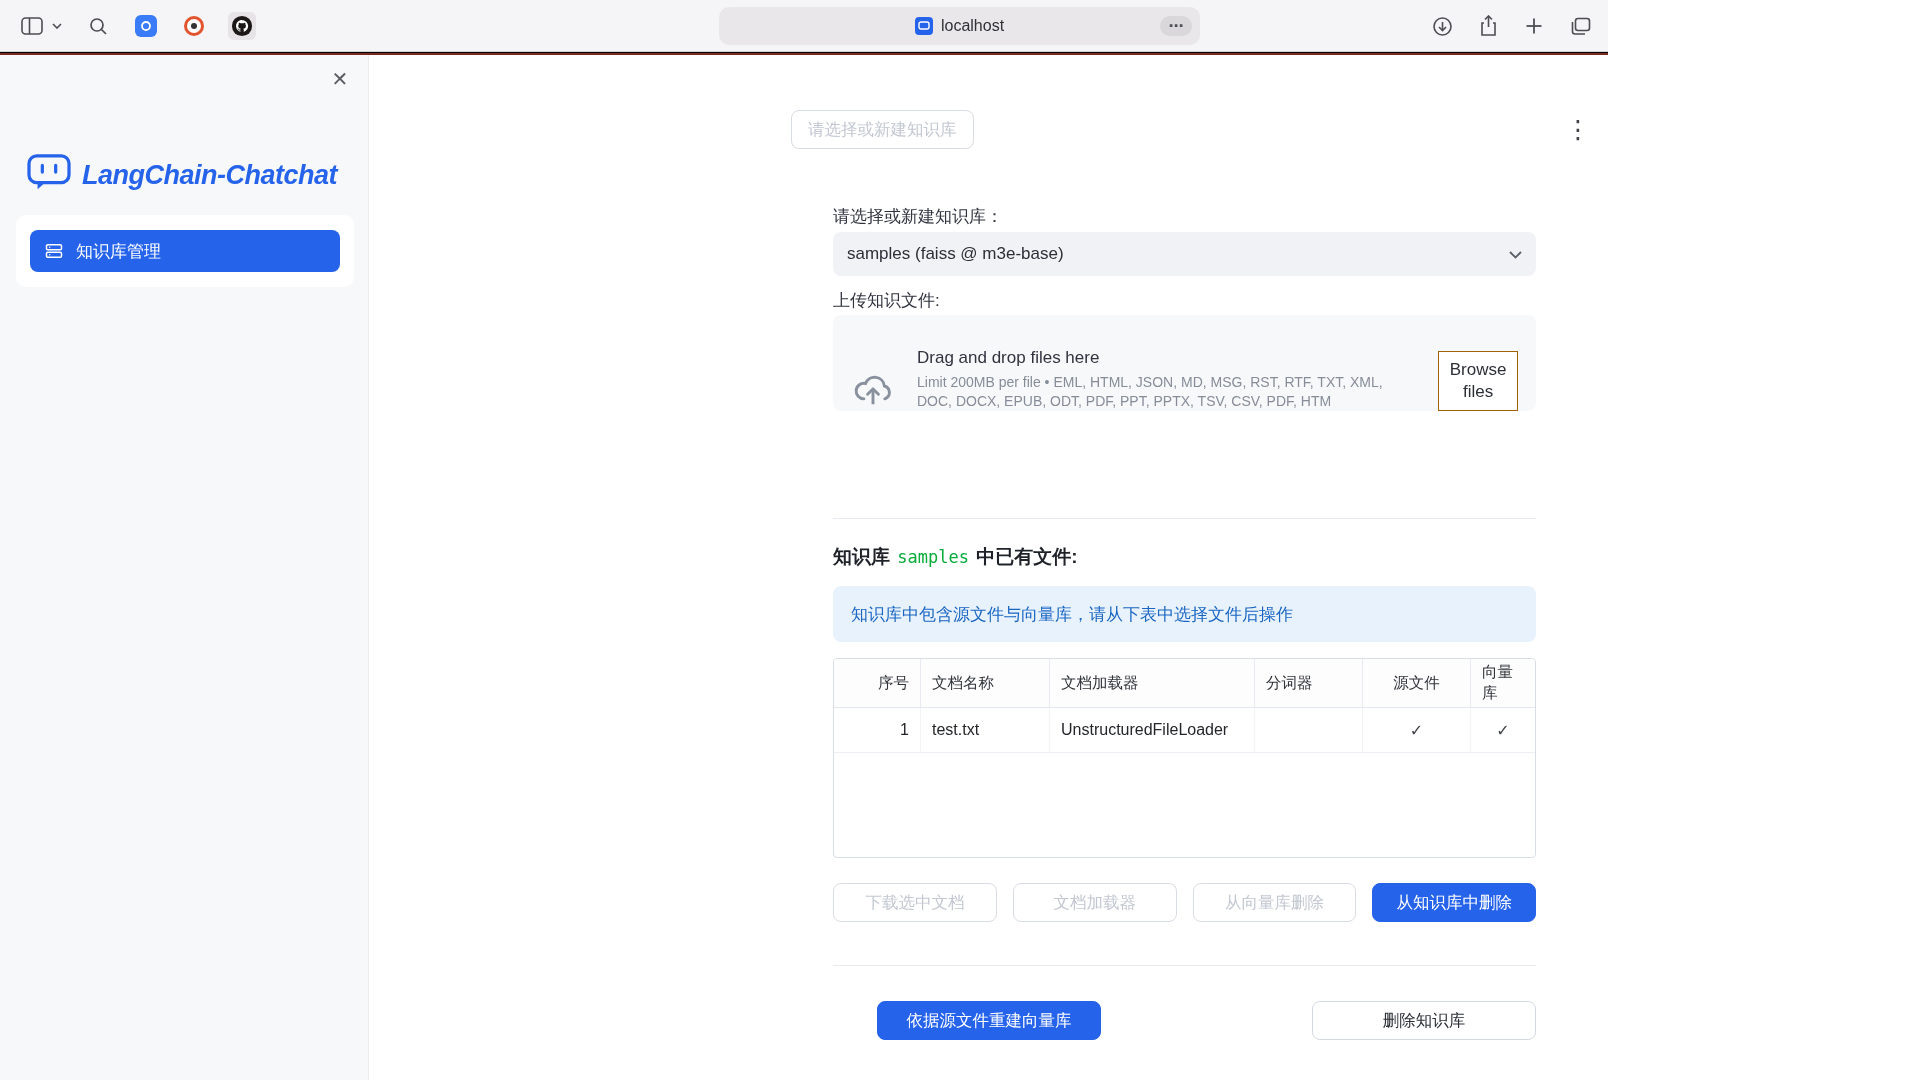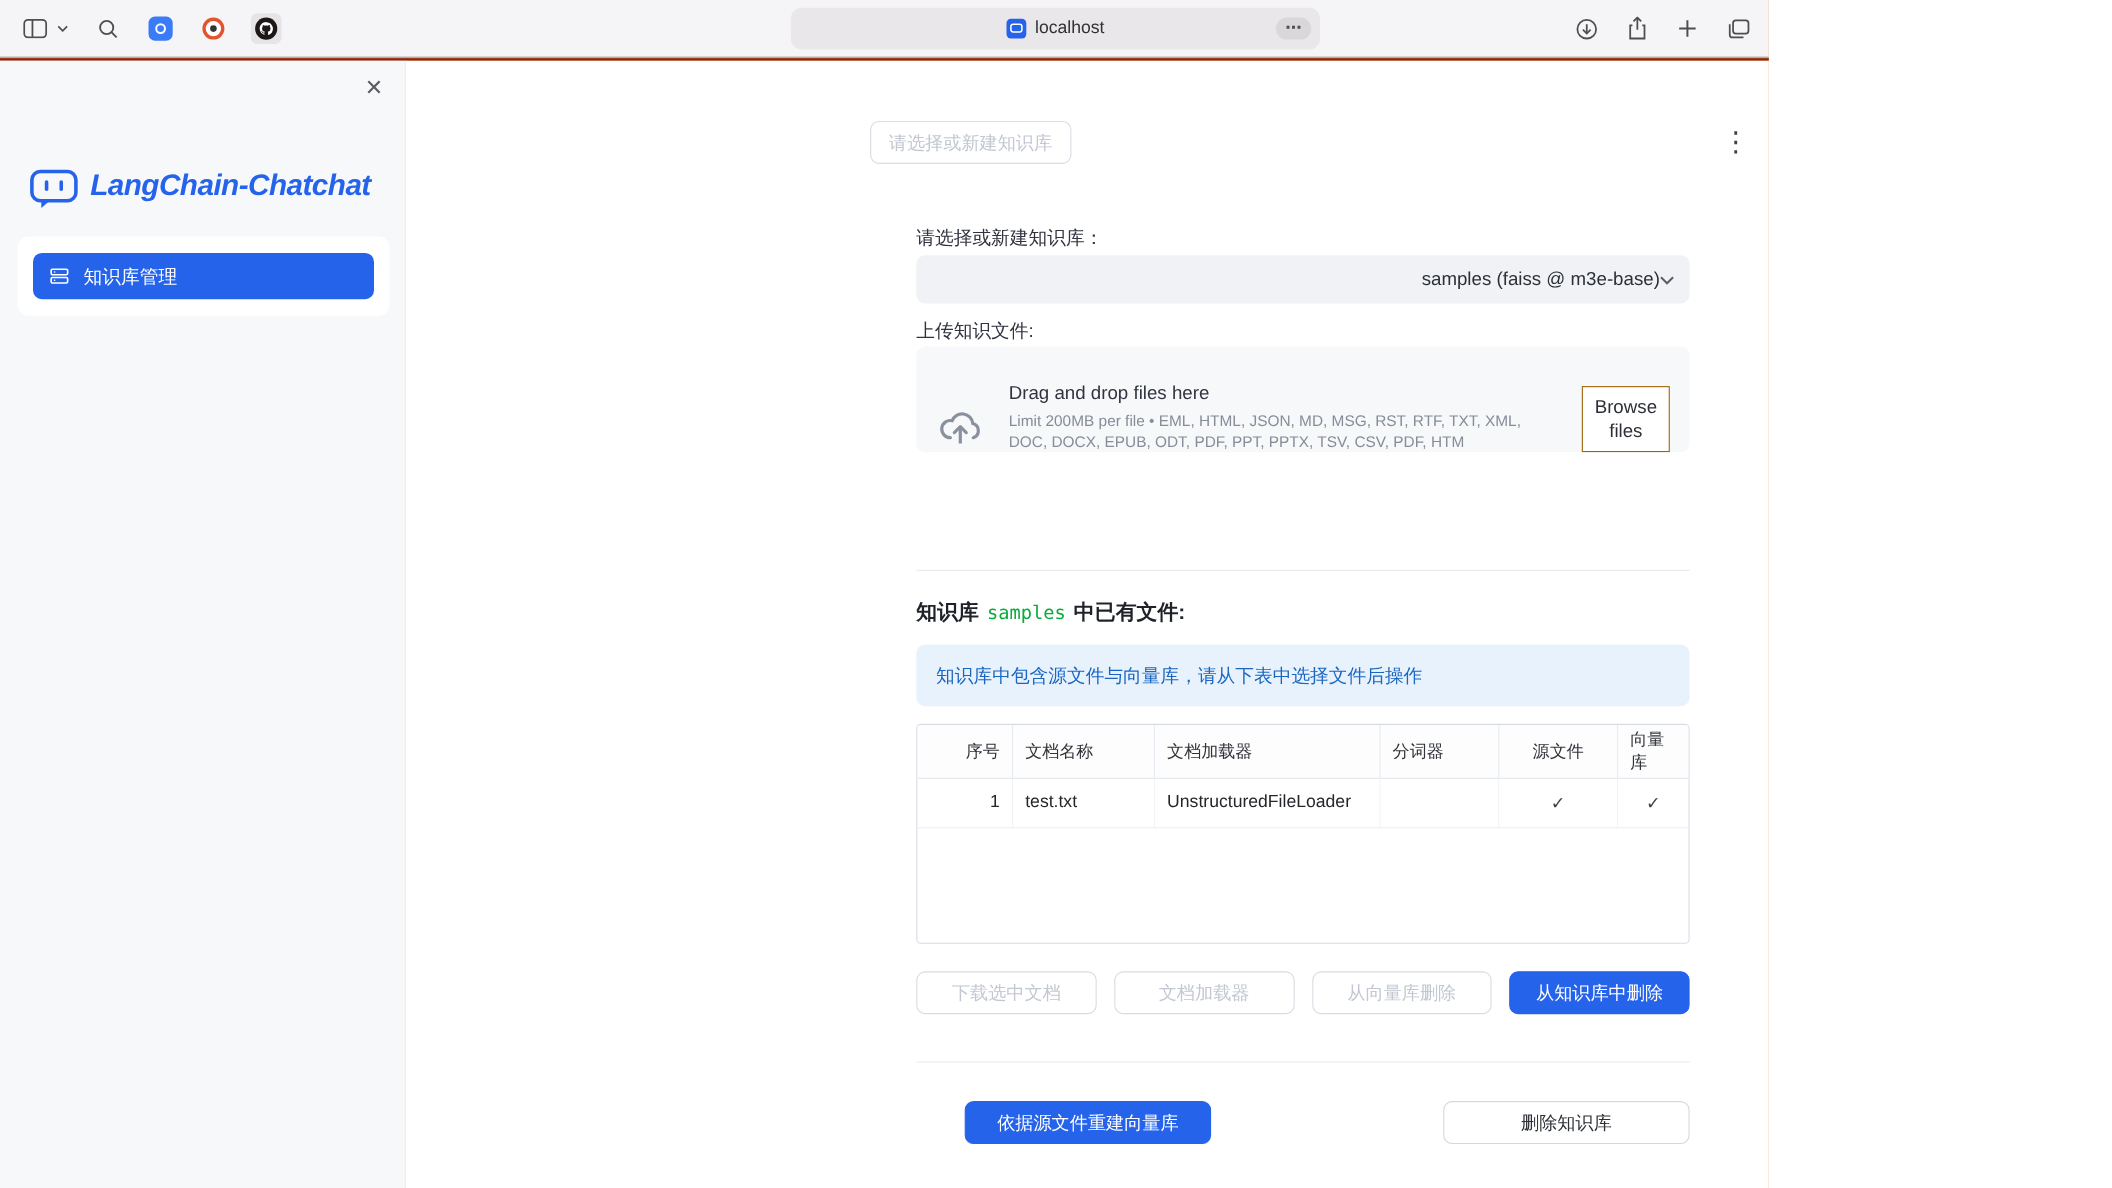--- a/index.html
+++ b/index.html
@@ -1,18 +1,18 @@
 <!DOCTYPE html>
 <html style="--accent: #2563eb; --info-bg: #e8f2fc; --info-text: #1a66c2; --code-green: #09ab3b;"><head>
 <meta charset="utf-8">
 <style>
   * { margin:0; padding:0; box-sizing:border-box; }
   html,body { width:1920px; height:1080px; overflow:hidden; background:#fff;
     font-family:"Liberation Sans","DejaVu Sans",sans-serif; }
-  #root { position:relative; width:1608px; height:1080px; background:#f97316; }
+  #root { position:relative; width:1608px; height:1080px; background:#000000; }
 
   
   .chrome { position:absolute; top:0; left:0; right:0; height:52px;
     background:#f5f4f6; border-bottom:1px solid #d2d0d2; }
   .theme-line { position:absolute; top:53px; left:0; right:0; height:2px; background:#7c2822; z-index:6; }
   .chrome .left-group { position:absolute; left:18px; top:0; height:52px; display:flex; align-items:center; gap:20px; }
   .chrome .right-group { position:absolute; right:14px; top:0; height:52px; display:flex; align-items:center; gap:18px; }
   .tool-icon { display:flex; align-items:center; justify-content:center; width:28px; height:28px; border-radius:6px; cursor:default; }
   .tool-icon svg { display:block; }
   .icon-wrap-active { background:#e6e4e6; }
@@ -25,41 +25,41 @@
   .urlbar .more-pill { position:absolute; right:8px; top:9px; width:32px; height:20px; border-radius:10px;
     background:#d9d7d9; color:#4c4e52; font-size:15px; font-weight:bold; line-height:20px; text-align:center; }
 
   
   .app { position:absolute; top:55px; left:0; right:0; bottom:0; background:#fff; }
 
   
   .sidebar { position:absolute; top:0; left:0; bottom:0; width:369px; background:#f7f8fa; border-right:1px solid #ededf0; }
   .sidebar-close { position:absolute; top:12px; right:16px; font-size:20px; color:#5a5c61; width:24px; height:24px;
     display:flex; align-items:center; justify-content:center; cursor:pointer; }
-  .logo { position:absolute; top:98px; left:26px; display:flex; gap:10px; }
+  .logo { position:absolute; top:98px; left:26px; display:flex; align-items:center; gap:10px; }
   .logo-text { font-size:27px; font-weight:bold; font-style:italic; color:var(--accent); letter-spacing:-0.5px; white-space:nowrap; }
   .menu-card { position:absolute; top:160px; left:16px; width:338px; background:#fff; border-radius:10px; padding:15px 14px; }
   .menu-item { height:42px; display:flex; align-items:center; gap:12px; padding:0 14px; border-radius:8px;
     font-size:17px; color:#34373e; cursor:pointer; }
   .menu-item + .menu-item { margin-top:8px; }
   .menu-item.active { background:var(--accent); color:#fff; }
   .menu-item .mi-icon { display:flex; align-items:center; }
 
   
   .main-kebab { position:absolute; top:60px; right:16px; font-size:25px; color:#3f4246; width:28px; height:28px;
     display:flex; align-items:center; justify-content:center; cursor:pointer; }
   .content { position:absolute; left:791px; top:55px; width:703px; height:1010px; }
   .content > div { position:absolute; left:10px; width:703px;margin-left:32px; }
 
   .field-label { font-size:17px; color:#31333f; }
   .lbl-kb { top:95px; }
   .lbl-upload { top:179px; }
 
   .selectbox { top:122px; height:44px; background:#f0f2f6; border-radius:8px; display:flex; align-items:center;
-    padding:0 14px; font-size:17px; color:#2c2f36; cursor:pointer;text-align:right; }
+    padding:0 14px; font-size:17px; color:#2c2f36; cursor:pointer; }
   .selectbox .sel-value { flex:1; }
 
   .dropzone { top:205px; height:96px; background:#f7f8fa; border-radius:8px; display:flex; align-items:flex-end;
     padding:0 18px; gap:22px; }
   .dz-texts { width:515px; }
   .dz-title { font-size:17px; color:#31333f; margin-bottom:5px; }
   .dz-hint { font-size:14px; color:#868d99; line-height:1.35; }
   .browse-btn { margin-left:auto; width:82px; min-height:58px; background:#fff; border:1px solid #a16207; border-radius:0;
     font-size:17px; color:#2c2f36; text-align:center; padding:7px 6px; line-height:1.3; cursor:pointer;
     font-family:"Liberation Sans","DejaVu Sans",sans-serif; }

